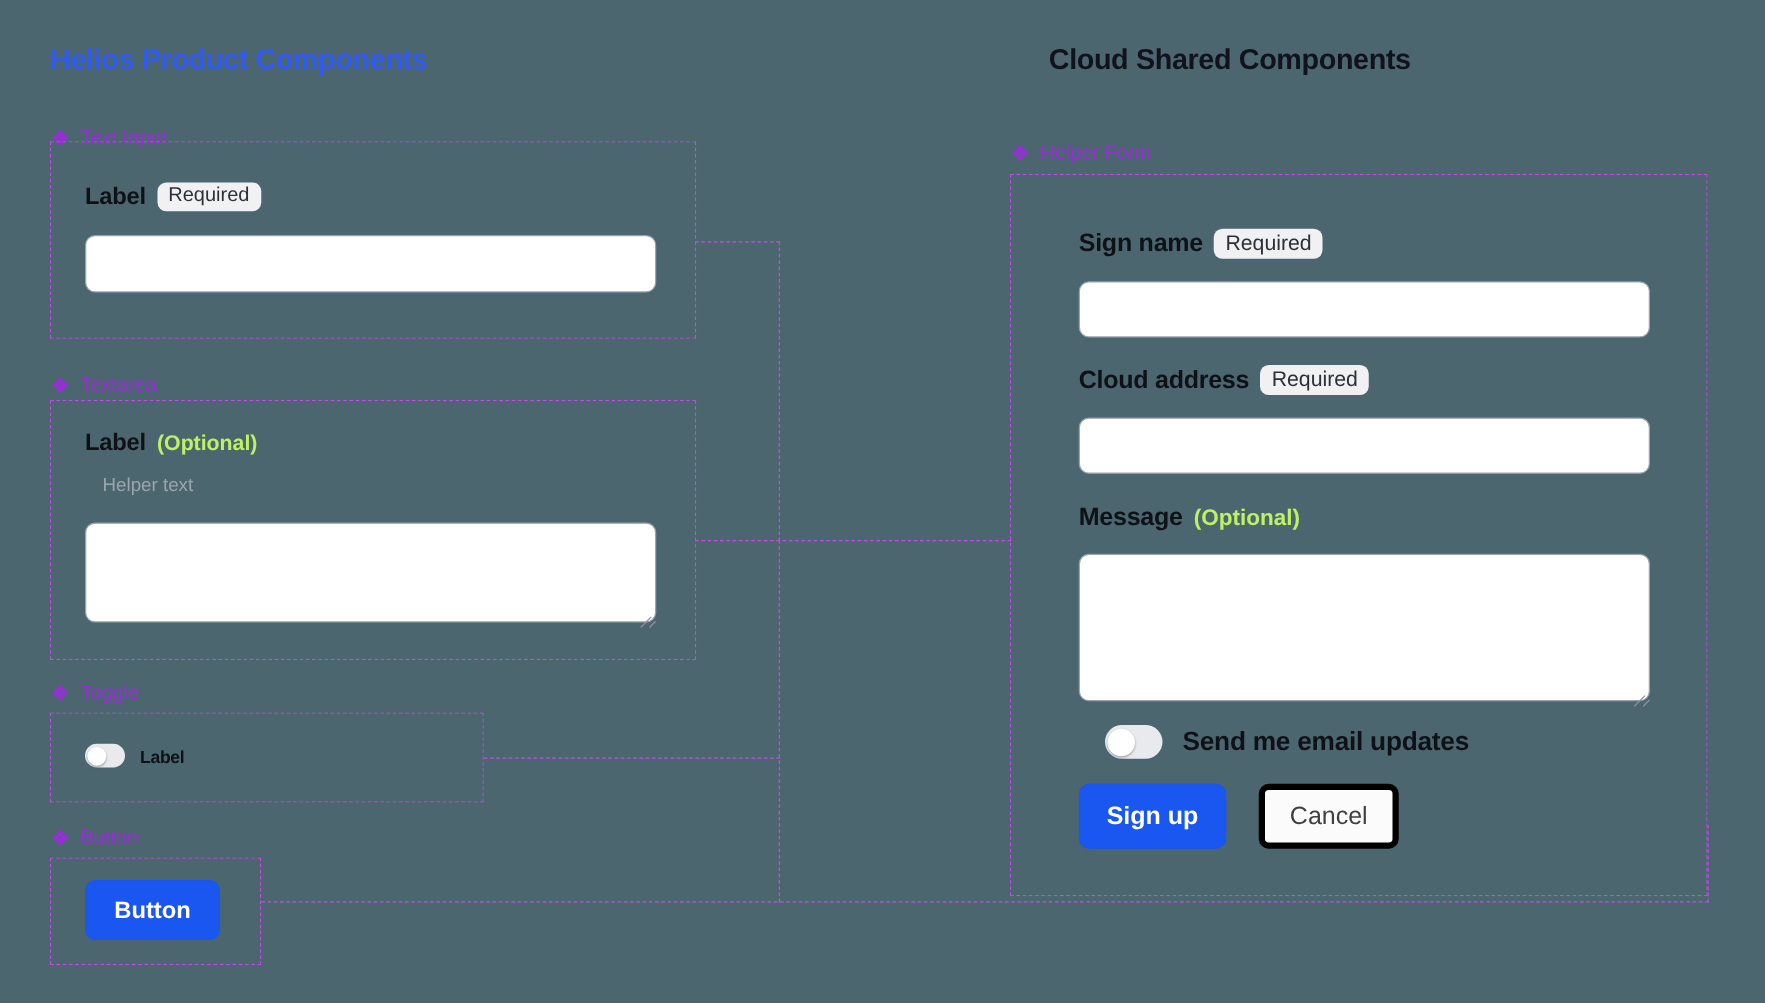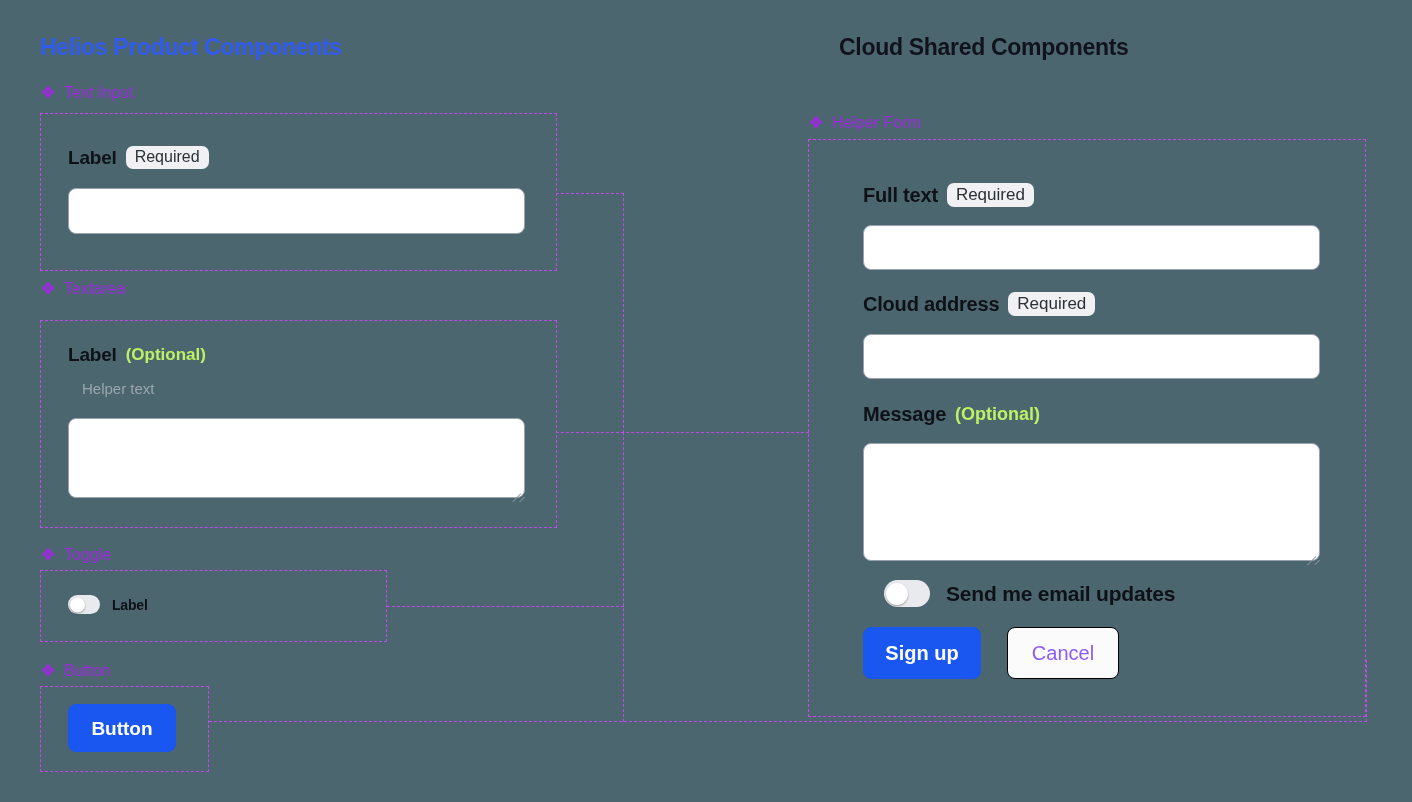--- a/index.html
+++ b/index.html
@@ -155,22 +155,22 @@
     justify-content: center;
   }
   .btn-primary {
     background: #1a56f0;
     color: #ffffff;
     border-color: #1a56f0;
     font-weight: bold;
   }
   .btn-secondary {
     background: #fbfbfc;
-    color: #8b5cf6;
-    border: 1px solid #000000;
+    color: #404040;
+    border: 5px solid #000000;
   }
 </style>
 </head>
 <body>
 
 <div id="stage">
 
   <div id="title-left" class="col-title">Helios Product Components</div>
   <div id="title-right" class="col-title">Cloud Shared Components</div>
 
@@ -178,21 +178,21 @@
   <div class="conn v" style="left:623px; top:193px; height:240px;"></div>
 
   <div class="conn h" style="left:556px; top:432px; width:253px;"></div>
 
   <div class="conn h" style="left:387px; top:606px; width:237px;"></div>
   <div class="conn v" style="left:623px; top:432px; height:290px;"></div>
 
   <div class="conn h" style="left:209px; top:721px; width:1158px;"></div>
   <div class="conn v" style="left:1366px; top:660px; height:62px;"></div>
 
-  <div class="sec-cap" style="left:42px; top:84px;text-align:right;">
+  <div class="sec-cap" style="left:42px; top:102px;text-align:right;">
     <span class="diamond">
       <svg width="15" height="15" viewBox="0 0 16 16">
         <g fill="#9b2bdd">
           <rect x="4.2" y="0.6" width="4.6" height="4.6" rx="0.7" transform="rotate(45 6.5 2.9)"></rect>
           <rect x="0.6" y="4.2" width="4.6" height="4.6" rx="0.7" transform="rotate(45 2.9 6.5)"></rect>
           <rect x="7.8" y="4.2" width="4.6" height="4.6" rx="0.7" transform="rotate(45 10.1 6.5)"></rect>
           <rect x="4.2" y="7.8" width="4.6" height="4.6" rx="0.7" transform="rotate(45 6.5 10.1)"></rect>
         </g>
       </svg>
     </span>
@@ -200,21 +200,21 @@
   </div>
 
   <div class="dbox" style="left:40px; top:113px; width:517px; height:158px;"></div>
 
   <div class="lab-row" style="left:68px; top:146px; font-size:19px;">
     <span class="lab-strong">Label</span>
     <span class="badge" style="font-size:16px;">Required</span>
   </div>
   <input class="tinput" type="text" style="left: 68px; top: 188px; width: 457px; height: 46px;">
 
-  <div class="sec-cap" style="left:42px; top:280px;">
+  <div class="sec-cap" style="left:42px; top:300px;">
     <span class="diamond">
       <svg width="15" height="15" viewBox="0 0 16 16">
         <g fill="#9b2bdd">
           <rect x="4.2" y="0.6" width="4.6" height="4.6" rx="0.7" transform="rotate(45 6.5 2.9)"></rect>
           <rect x="0.6" y="4.2" width="4.6" height="4.6" rx="0.7" transform="rotate(45 2.9 6.5)"></rect>
           <rect x="7.8" y="4.2" width="4.6" height="4.6" rx="0.7" transform="rotate(45 10.1 6.5)"></rect>
           <rect x="4.2" y="7.8" width="4.6" height="4.6" rx="0.7" transform="rotate(45 6.5 10.1)"></rect>
         </g>
       </svg>
     </span>
@@ -286,21 +286,21 @@
           <rect x="4.2" y="7.8" width="4.6" height="4.6" rx="0.7" transform="rotate(45 6.5 10.1)"></rect>
         </g>
       </svg>
     </span>
     <span>Helper Form</span>
   </div>
 
   <div class="dbox" style="left:808px; top:139px; width:558px; height:578px;"></div>
 
   <div class="lab-row" style="left:863px; top:183px; font-size:20px;">
-    <span class="lab-strong">Full text</span>
+    <span class="lab-strong">Sign name</span>
     <span class="badge" style="font-size:17px;">Required</span>
   </div>
   <input class="tinput" type="text" style="left: 863px; top: 225px; width: 457px; height: 45px;">
 
   <div class="lab-row" style="left:863px; top:292px; font-size:20px;">
     <span class="lab-strong">Cloud address</span>
     <span class="badge" style="font-size:17px;">Required</span>
   </div>
   <input class="tinput" type="text" style="left: 863px; top: 334px; width: 457px; height: 45px;">
 

